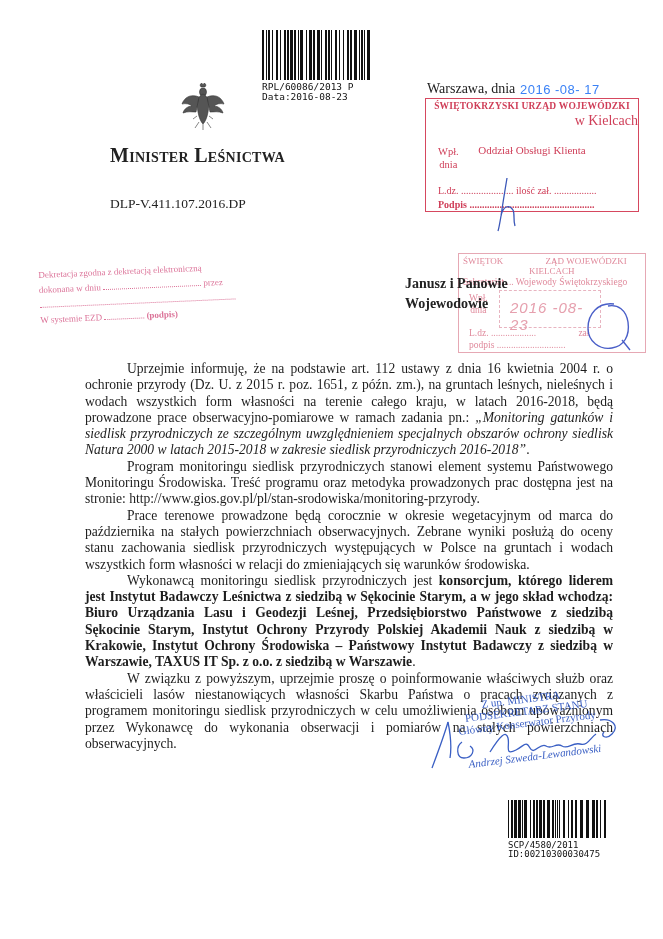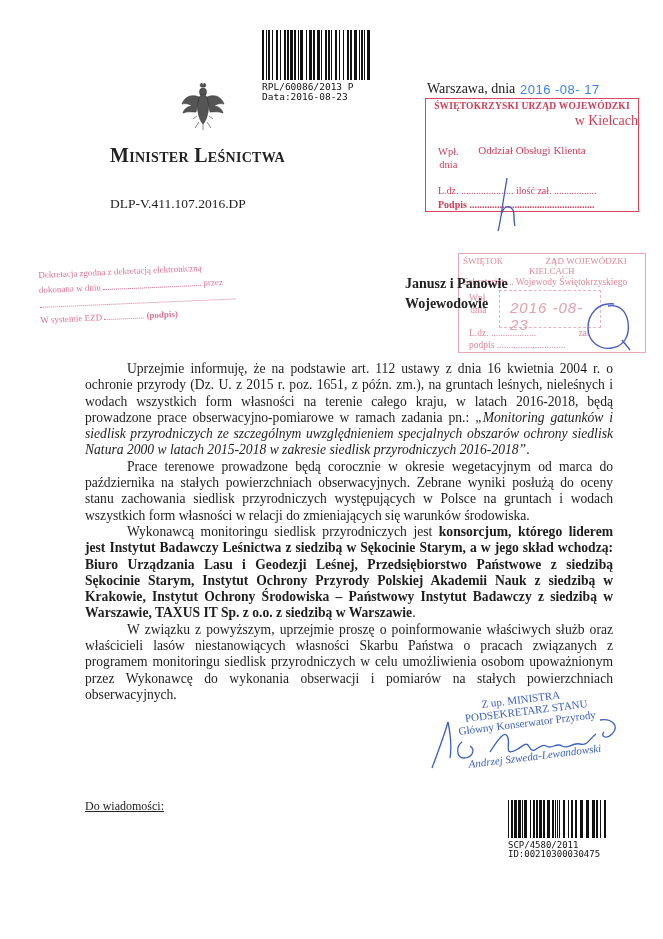--- a/index.html
+++ b/index.html
@@ -221,20 +221,21 @@
   <div><span class="dots" style="width:196px;"></span></div>
   <div>
     <span>W systemie EZD</span>
     <span class="dots" style="width:40px;"></span>
     <span style="font-weight:bold;">(podpis)</span>
   </div>
 </div>
 
 <div class="abs body">
   <p><span>Uprzejmie informuję, że na podstawie art. 112 ustawy z dnia 16 kwietnia 2004 r. o ochronie przyrody (Dz. U. z 2015 r. poz. 1651, z późn. zm.), na gruntach leśnych, nieleśnych i wodach wszystkich form własności na terenie całego kraju, w latach 2016-2018, będą prowadzone prace obserwacyjno-pomiarowe w ramach zadania pn.: </span><i>„Monitoring gatunków i siedlisk przyrodniczych ze szczególnym uwzględnieniem specjalnych obszarów ochrony siedlisk Natura 2000 w latach 2015-2018 w zakresie siedlisk przyrodniczych 2016-2018”</i><span>.</span></p>
+  <p>Program monitoringu siedlisk przyrodniczych stanowi element systemu Państwowego Monitoringu Środowiska. Treść programu oraz metodyka prowadzonych prac dostępna jest na stronie: http://www.gios.gov.pl/pl/stan-srodowiska/monitoring-przyrody.</p>
   <p>Prace terenowe prowadzone będą corocznie w okresie wegetacyjnym od marca do października na stałych powierzchniach obserwacyjnych. Zebrane wyniki posłużą do oceny stanu zachowania siedlisk przyrodniczych występujących w Polsce na gruntach i wodach wszystkich form własności w relacji do zmieniających się warunków środowiska.</p>
   <p><span>Wykonawcą monitoringu siedlisk przyrodniczych jest </span><b>konsorcjum, którego liderem jest Instytut Badawczy Leśnictwa z siedzibą w Sękocinie Starym, a w jego skład wchodzą: Biuro Urządzania Lasu i Geodezji Leśnej, Przedsiębiorstwo Państwowe z siedzibą Sękocinie Starym, Instytut Ochrony Przyrody Polskiej Akademii Nauk z siedzibą w Krakowie, Instytut Ochrony Środowiska – Państwowy Instytut Badawczy z siedzibą w Warszawie, TAXUS IT Sp. z o.o. z siedzibą w Warszawie</b><span>.</span></p>
   <p>W związku z powyższym, uprzejmie proszę o poinformowanie właściwych służb oraz właścicieli lasów niestanowiących własności Skarbu Państwa o pracach związanych z programem monitoringu siedlisk przyrodniczych w celu umożliwienia osobom upoważnionym przez Wykonawcę do wykonania obserwacji i pomiarów na stałych powierzchniach obserwacyjnych.</p>
 </div>
 
 <svg class="abs sig-scribble" viewBox="0 0 210 60">
   <g fill="none" stroke="#3a5fc4" stroke-width="1.3">
     <path d="M28 10 C24 24,18 40,12 56 M28 10 C30 20,32 34,30 46"></path>
     <path d="M42 30 C36 34,36 46,44 46 C52 46,56 38,50 34"></path>
     <path d="M70 40 C80 24,86 18,88 26 C90 34,84 44,96 38 C104 34,106 28,110 36 C114 44,120 30,126 34 C132 38,136 30,142 34 C148 38,152 30,160 32 C168 34,170 26,176 22"></path>
@@ -242,21 +243,20 @@
   </g>
 </svg>
 <div class="abs sigblock">
   <div class="l1">Z up. MINISTRA</div>
   <div class="l2">PODSEKRETARZ STANU</div>
   <div class="l3">Główny Konserwator Przyrody</div>
   <div class="l4">Andrzej Szweda-Lewandowski</div>
 </div>
 
 <div class="abs cc">
-  <div class="cc-title">Do wiadomości:</div>
 </div>
 
 <div class="barcode" style="left:508px; top:800px; width:102px; height:58px;">
   <div class="bars" style="height:38px;">
       <span style="width: 1px;"></span>
       <span class="g" style="width: 2px;"></span>
       <span style="width: 2px;"></span>
       <span class="g" style="width: 1px;"></span>
       <span style="width: 3px;"></span>
       <span class="g" style="width: 1px;"></span>

